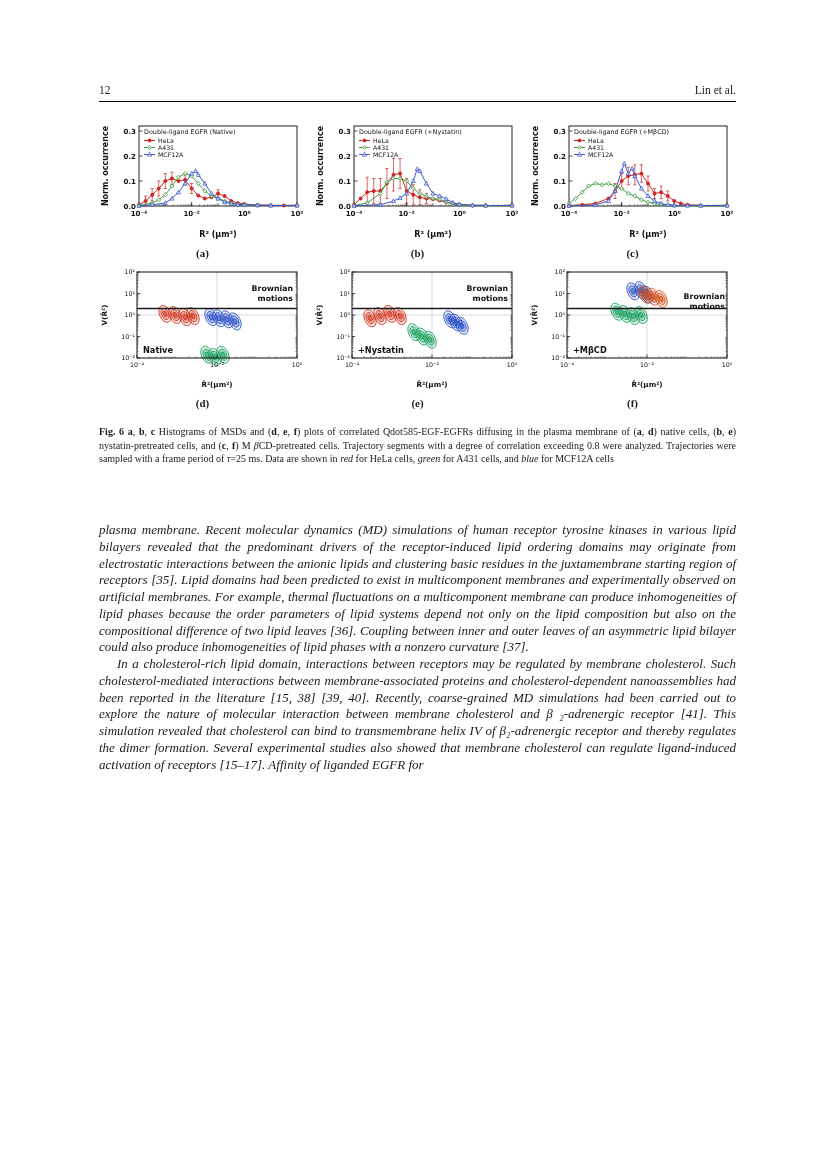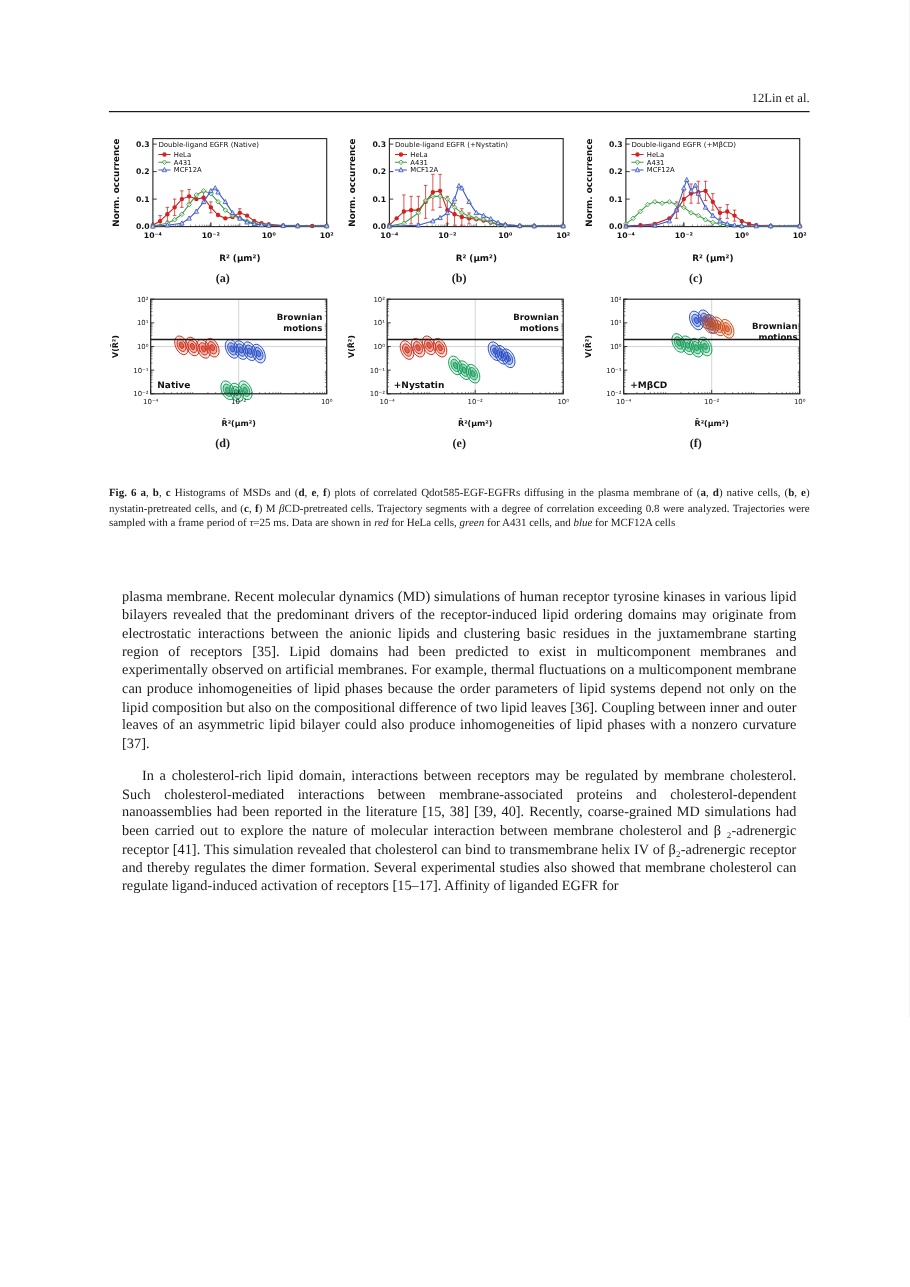--- a/index.html
+++ b/index.html
@@ -1,30 +1,30 @@
 <!DOCTYPE html>
 <html><head>
 <meta charset="utf-8">
 <style>
   html,body{margin:0;padding:0;background:#e8e8e8;}
   .page{position:relative;width:827px;height:1170px;background:#ffffff;margin:0 auto;
         font-family:"Liberation Serif", serif;color:#1a1a1a;overflow:hidden;}
   .header{position:absolute;left:99px;top:84px;width:637px;display:flex;
-          justify-content:flex-end;align-items:flex-end;font-size:11.5px;
+          justify-content:space-between;align-items:flex-end;font-size:11.5px;
           border-bottom:1.2px solid #000;padding-bottom:5px;}
   .header .etal{}
   .figure{position:absolute;left:99px;top:116px;width:637px;}
   .chart-row{display:flex;justify-content:space-between;}
   .panel{width:207px;height:124px;}
   .plabels{display:flex;justify-content:space-between;height:26px;align-items:center;}
   .plabels span{width:207px;text-align:center;font-weight:bold;font-size:11px;}
-  .caption{font-size:10px;line-height:13.6px;text-align:justify;margin-top:26px;color:#1a1a1a;}
+  .caption{font-size:10px;line-height:13.6px;text-align:justify;margin-top:9px;color:#1a1a1a;}
   .body-text{position:absolute;left:99px;top:522px;width:637px;font-size:13px;
              line-height:16.75px;text-align:justify;}
-  .body-text p{margin:12px;}
+  .body-text p{margin:0;font-style:italic;}
   .body-text p.indent{text-indent:18px;}
   svg text{font-family:"DejaVu Sans", sans-serif;fill:#111;}
 </style>
 </head>
 <body>
 
 <div class="page">
 
   <div class="header">
     <span>12</span>

